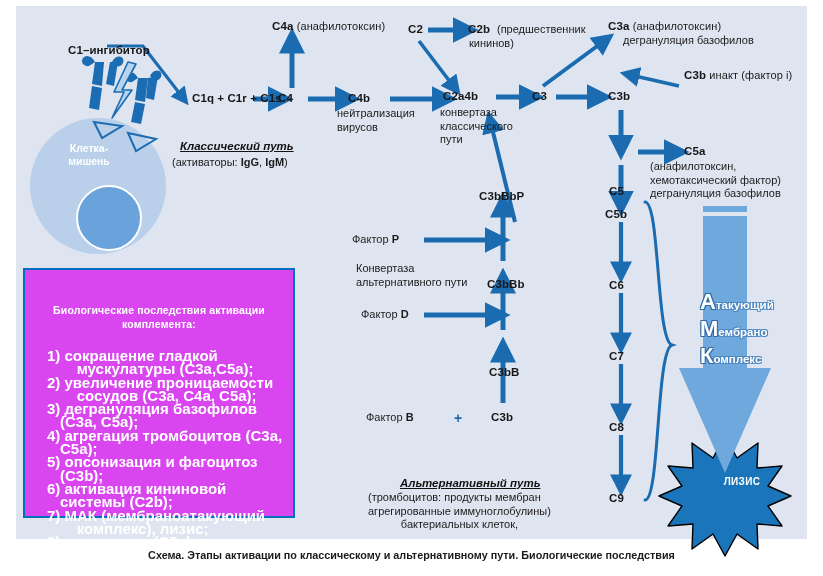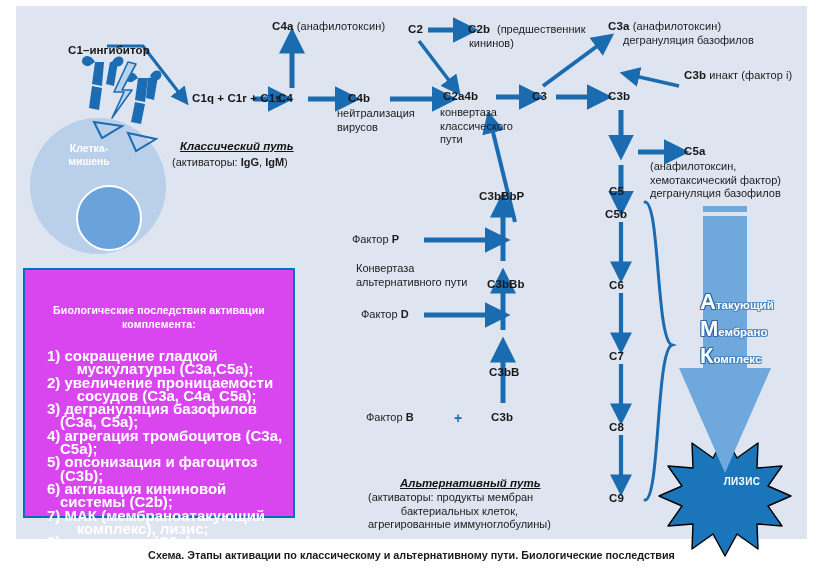--- a/index.html
+++ b/index.html
@@ -308,23 +308,23 @@
   </div>
   <div class="n node" style="left:487px; top:278px;">C3bBb</div>
   <div class="n plain" style="left:361px; top:308px;"><span>Фактор</span> <b>D</b></div>
   <div class="n node" style="left:489px; top:338px;margin-top:28px;">C3bB</div>
   <div class="n plain" style="left:366px; top:411px;"><span>Фактор</span> <b>B</b></div>
   <div class="n node" style="left:454px; top:410px; color:#1a6bb0; font-size:14px;">+</div>
   <div class="n node" style="left:491px; top:411px;">C3b</div>
 
   <div class="n pathtitle" style="left:400px; top:477px;">Альтернативный путь</div>
   <div class="n plain" style="left:368px; top:491px;">
-    <div>(активаторы: продукты мембран</div>
+    <div>(тромбоцитов: продукты мембран</div>
+    <div>агрегированные иммуноглобулины)</div>
     <div style="text-align:center;">бактериальных клеток,</div>
-    <div>агрегированные иммуноглобулины)</div>
   </div>
 
   <div id="legend">
     <div class="ltitle">
       <div>Биологические последствия активации</div>
       <div>комплемента:</div>
     </div>
     <ol class="llist">
       <li>1) сокращение гладкой<br>&nbsp;&nbsp;&nbsp;&nbsp;мускулатуры (C3a,C5a);</li>
       <li>2) увеличение проницаемости<br>&nbsp;&nbsp;&nbsp;&nbsp;сосудов (C3a, C4a, C5a);</li>

